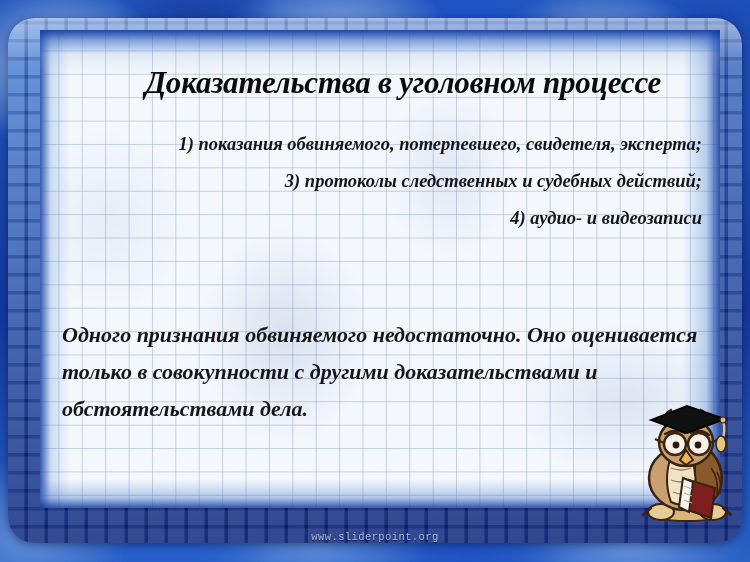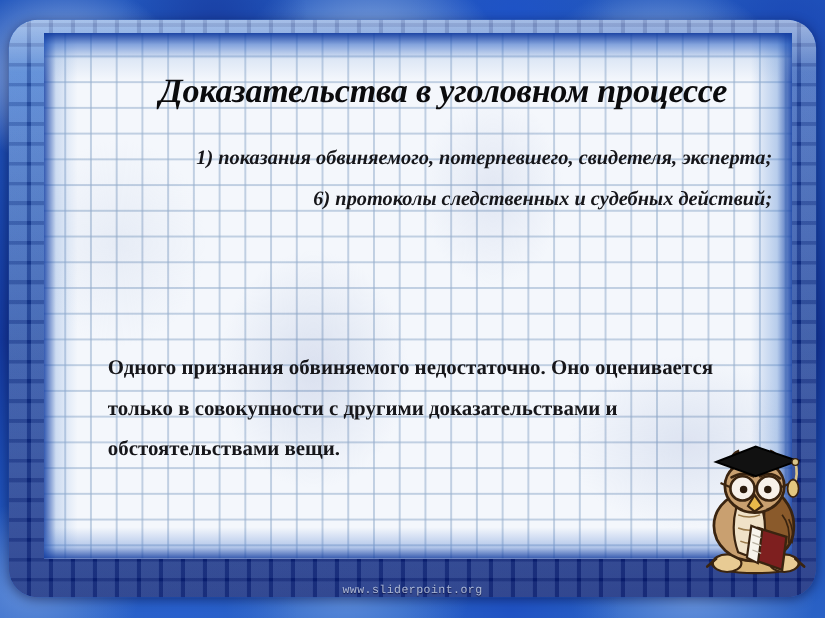--- a/index.html
+++ b/index.html
@@ -169,26 +169,26 @@
     white-space: nowrap;
   }
   .para {
     position: absolute;
     left: 22px;
     top: 286px;
     width: 645px;
   }
   .para-line {
     font-family: "Liberation Serif", serif;
+    font-style: italic;
     font-weight: 600;
-    font-size: 19px;
+    font-size: 22px;
     line-height: 37px;
     color: #16161a;
     white-space: nowrap;
-    margin-left: 36px;
   }
 
   
   .owl {
     position: absolute;
     left: 631px;
     top: 396px;
     width: 112px;
     height: 128px;
     z-index: 7;
@@ -226,27 +226,28 @@
       <div class="sheet-grid"></div>
       <div class="sheet-blotches"></div>
       <div class="sheet-vignette"></div>
 
       <div class="content">
 
         <div class="title">Доказательства в уголовном процессе</div>
 
         <div class="list">
           <div class="list-item">1) показания обвиняемого, потерпевшего, свидетеля, эксперта;</div>
-          <div class="list-item">6) протоколы следственных и судебных действий;</div>
+          <div class="list-item">3) протоколы следственных и судебных действий;</div>
+          <div class="list-item">4) аудио- и видеозаписи</div>
         </div>
 
         <div class="para">
           <div class="para-line">Одного признания обвиняемого недостаточно. Оно оценивается</div>
           <div class="para-line">только в совокупности  с другими доказательствами  и</div>
-          <div class="para-line">обстоятельствами вещи.</div>
+          <div class="para-line">обстоятельствами дела.</div>
         </div>
 
       </div>
     </div>
   </div>
 
   <div class="owl">
     <svg viewBox="0 0 112 128" width="112" height="128">
 
       <ellipse cx="56" cy="116" rx="40" ry="9" fill="#d9b678" stroke="#3a2410" stroke-width="2"></ellipse>

